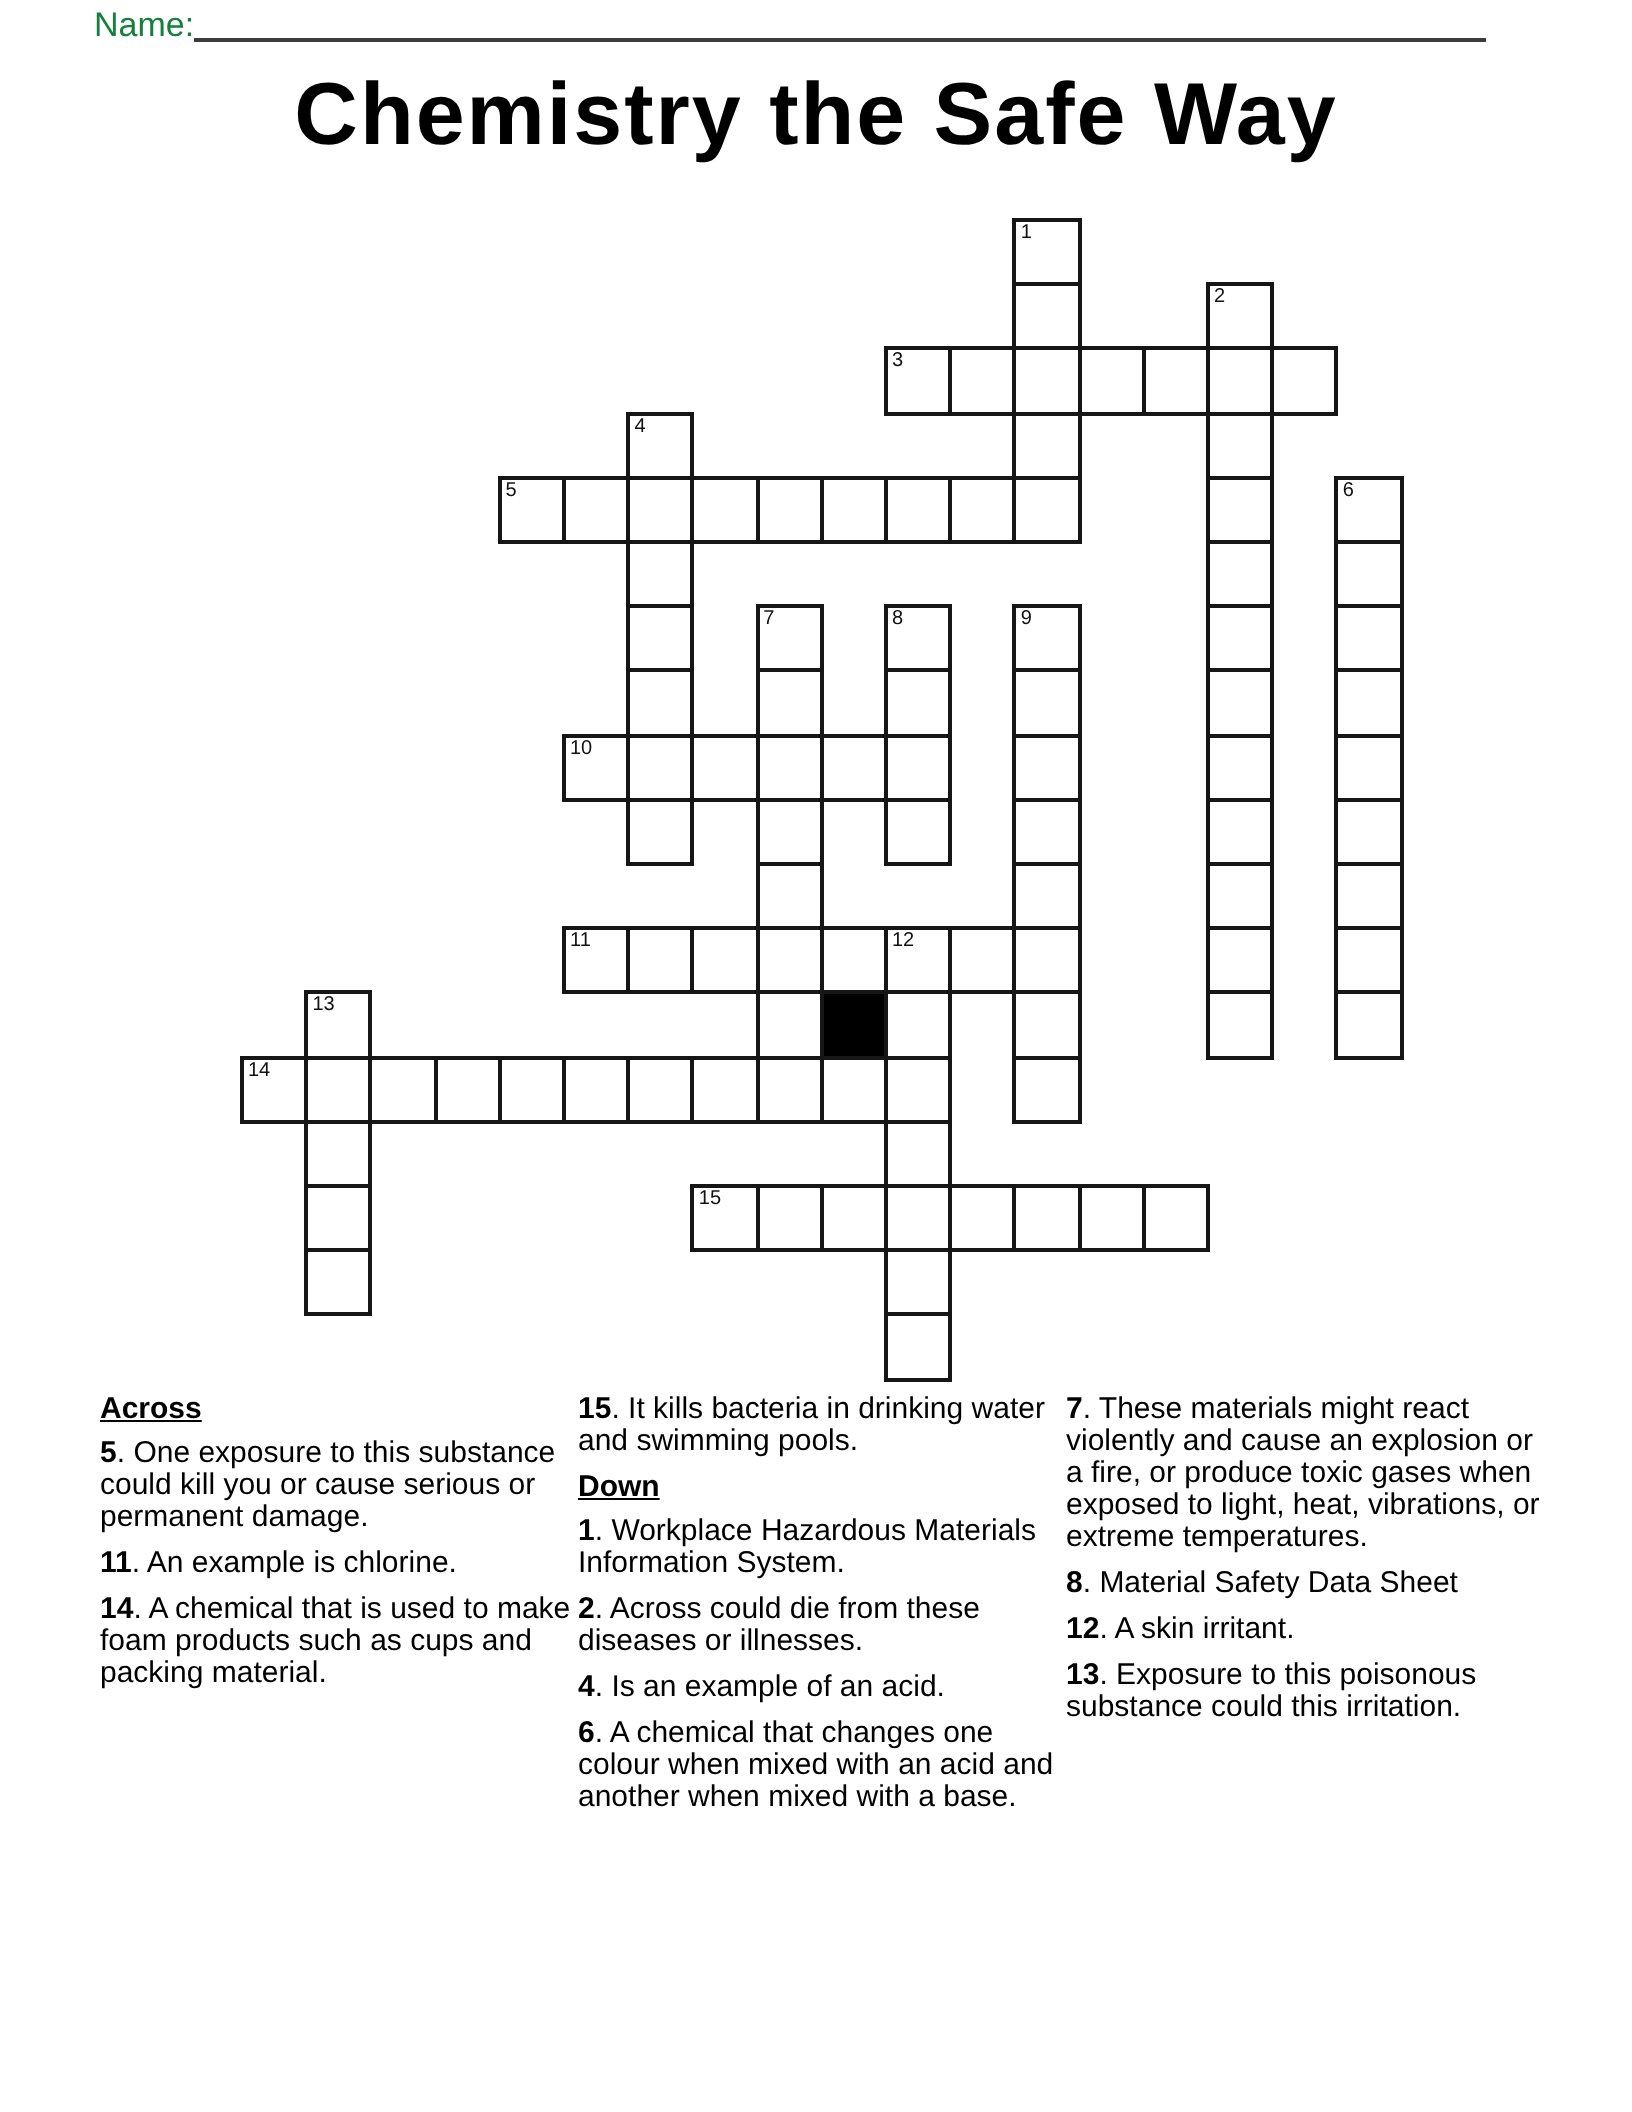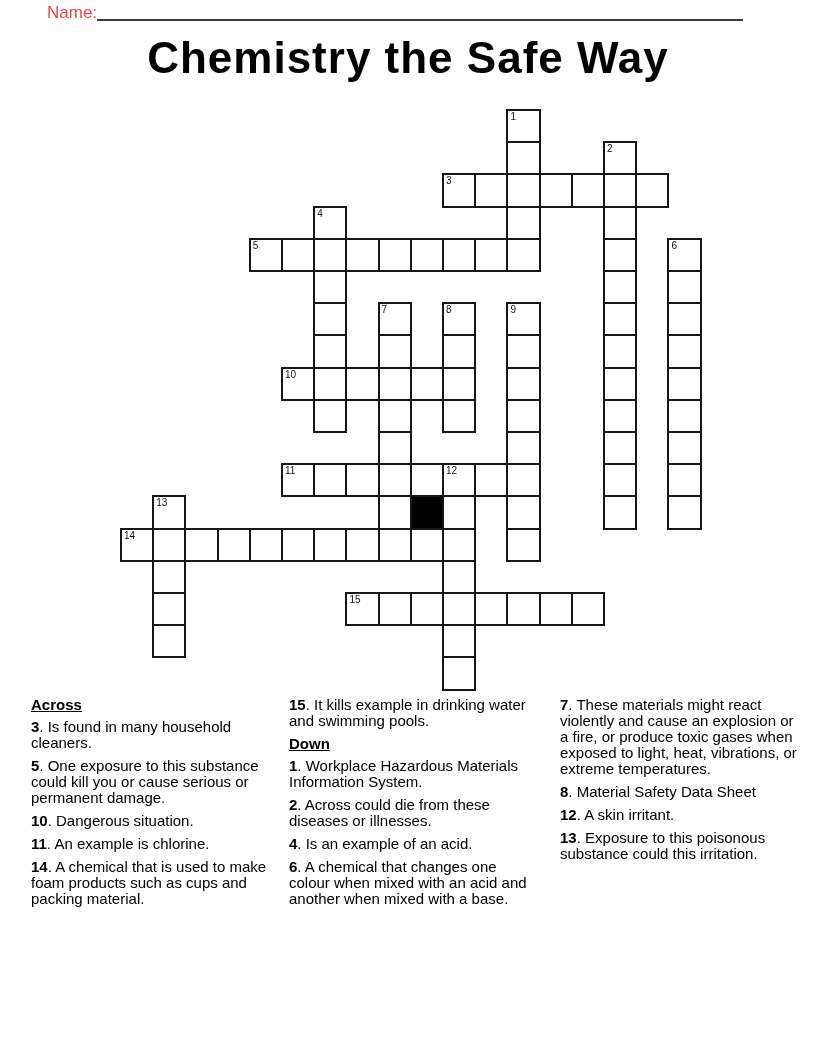--- a/index.html
+++ b/index.html
@@ -6,21 +6,21 @@
   body {
     width: 816px; height: 1056px;
     background: #ffffff;
     position: relative;
     overflow: hidden;
     font-family: "Liberation Sans", sans-serif;
     color: #000;
   }
   .name-label {
     position: absolute; left: 47px; top: 3px;
-    font-size: 17px; line-height: 20px; color: #ef4444;
+    font-size: 17px; line-height: 20px; color: #15803d;
   }
   .name-line {
     position: absolute; left: 97px; top: 2px;
     width: 646px; height: 17px;
     border-bottom: 2px solid #3c3c3c;
   }
   .page-title {
     position: absolute; left: 0; top: 28px; width: 816px;
     margin: 0; text-align: center;
     font-size: 44px; line-height: 60px; font-weight: bold;
@@ -187,35 +187,33 @@
     <div class="cell" style="left: 506.4px; top: 592px; width: 34.2px; height: 34.2px;"></div>
     <div class="cell" style="left: 538.6px; top: 592px; width: 34.2px; height: 34.2px;"></div>
     <div class="cell" style="left: 570.8px; top: 592px; width: 34.2px; height: 34.2px;"></div>
     <div class="cell" style="left: 152.2px; top: 624.2px; width: 34.2px; height: 34.2px;"></div>
     <div class="cell" style="left: 442px; top: 624.2px; width: 34.2px; height: 34.2px;"></div>
     <div class="cell" style="left: 442px; top: 656.4px; width: 34.2px; height: 34.2px;"></div>
     <div class="cell black" style="left: 409.8px; top: 495.4px; width: 34.2px; height: 34.2px;"></div>
   </div>
 
 <div>
-  <div class="clue-col" style="left:31px">
+  <div class="clue-col" style="left:50px">
       <div class="clue-head">Across</div>
-      <div class="clue"><span class="clue-num">3</span><span>. </span><span>Is found in many household cleaners.</span></div>
       <div class="clue"><span class="clue-num">5</span><span>. </span><span>One exposure to this substance could kill you or cause serious or permanent damage.</span></div>
-      <div class="clue"><span class="clue-num">10</span><span>. </span><span>Dangerous situation.</span></div>
       <div class="clue"><span class="clue-num">11</span><span>. </span><span>An example is chlorine.</span></div>
       <div class="clue"><span class="clue-num">14</span><span>. </span><span>A chemical that is used to make foam products such as cups and packing material.</span></div>
     </div>
   <div class="clue-col" style="left:289px">
-      <div class="clue"><span class="clue-num">15</span><span>. </span><span>It kills example in drinking water and swimming pools.</span></div>
+      <div class="clue"><span class="clue-num">15</span><span>. </span><span>It kills bacteria in drinking water and swimming pools.</span></div>
       <div class="clue-head">Down</div>
       <div class="clue"><span class="clue-num">1</span><span>. </span><span>Workplace Hazardous Materials Information System.</span></div>
       <div class="clue"><span class="clue-num">2</span><span>. </span><span>Across could die from these diseases or illnesses.</span></div>
       <div class="clue"><span class="clue-num">4</span><span>. </span><span>Is an example of an acid.</span></div>
       <div class="clue"><span class="clue-num">6</span><span>. </span><span>A chemical that changes one colour when mixed with an acid and another when mixed with a base.</span></div>
     </div>
-  <div class="clue-col" style="left:560px">
+  <div class="clue-col" style="left:533px">
       <div class="clue"><span class="clue-num">7</span><span>. </span><span>These materials might react violently and cause an explosion or a fire, or produce toxic gases when exposed to light, heat, vibrations, or extreme temperatures.</span></div>
       <div class="clue"><span class="clue-num">8</span><span>. </span><span>Material Safety Data Sheet</span></div>
       <div class="clue"><span class="clue-num">12</span><span>. </span><span>A skin irritant.</span></div>
       <div class="clue"><span class="clue-num">13</span><span>. </span><span>Exposure to this poisonous substance could this irritation.</span></div>
     </div>
 </div>
 
 </body></html>

